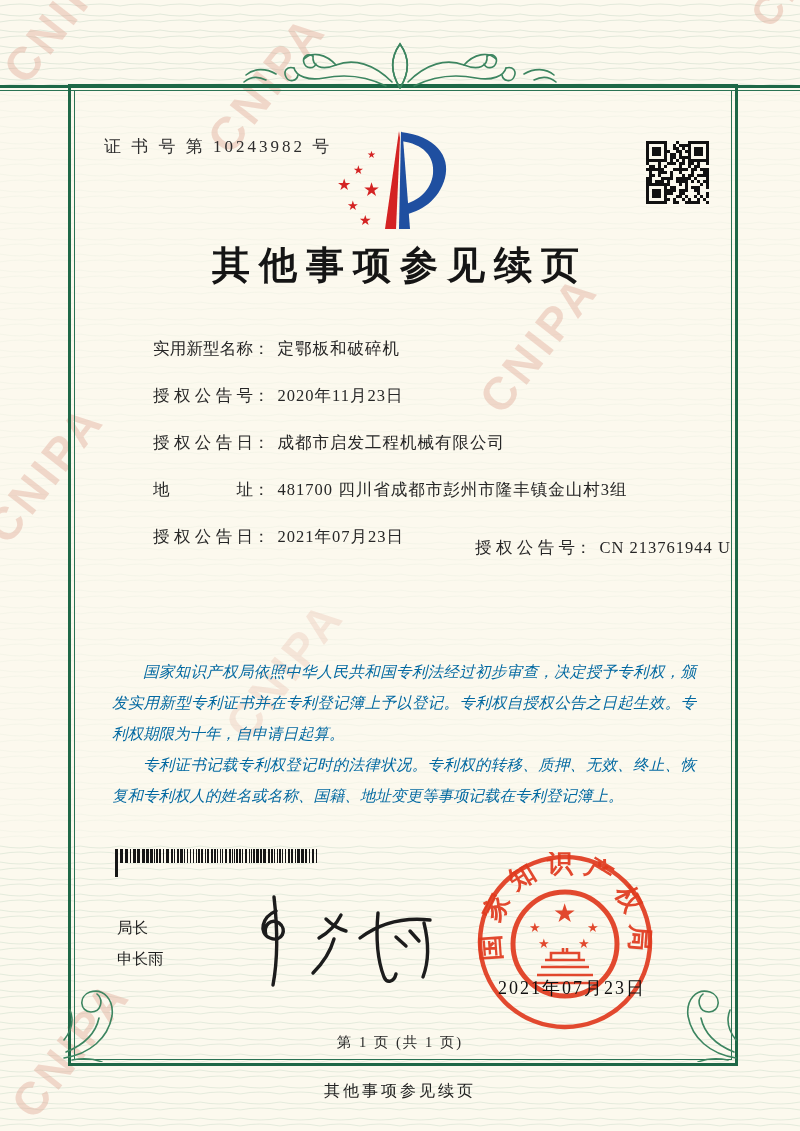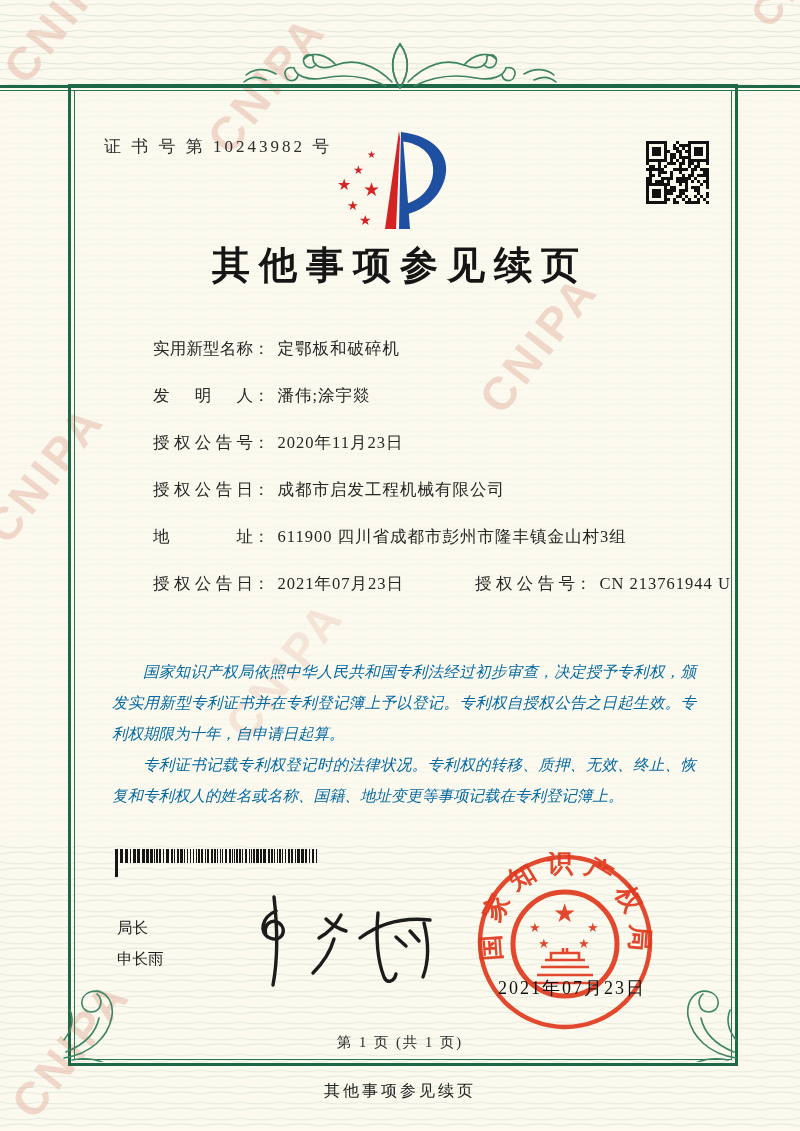--- a/index.html
+++ b/index.html
@@ -20,21 +20,21 @@
   .cert-no{position:absolute;left:104px;top:135px;font-size:17px;letter-spacing:3px;color:#2d2d2d;}
   .title{position:absolute;left:0;top:240px;width:800px;text-align:center;
       font-size:38px;font-weight:700;letter-spacing:9px;color:#151515;}
   
   .fields{position:absolute;left:113px;top:338px;width:600px;margin-left:40px;}
   .frow{height:47px;font-size:16.5px;color:#262626;white-space:nowrap;}
   .lbl{display:inline-block;width:100px;text-align:justify;text-align-last:justify;vertical-align:top;}
   .colon{display:inline-block;margin-right:8px;}
   .val{letter-spacing:1px;}
   .grant{position:relative;}
-  .grant .pair2{position:absolute;left:322px;top:0;}
+  .grant .pair2{position:absolute;left:322px;top:11px;}
   
   .paras{position:absolute;left:112px;top:656px;width:584px;
       font-style:italic;font-size:15.5px;line-height:31px;color:#0369a1;text-align:justify;}
   .paras p{margin:0;text-indent:2em;}
   
   .barcode{position:absolute;left:115px;top:849px;width:206px;height:14px;font-size:0;}
   .barcode i{display:inline-block;height:100%;background:#161616;}
   
   .sig-title{position:absolute;left:117px;top:918px;font-size:15.5px;font-family:"Liberation Sans","DejaVu Sans",sans-serif;color:#1d1d1d;}
   .sig-name{position:absolute;left:117px;top:949px;font-size:15.5px;font-family:"Liberation Sans","DejaVu Sans",sans-serif;color:#1d1d1d;}
@@ -710,30 +710,27 @@
     <div class="on"></div>
   </div>
 
 <div class="title">其他事项参见续页</div>
 
 <div class="fields">
   <div class="frow">
     <span class="lbl">实用新型名称</span><span class="colon">：</span><span class="val">定鄂板和破碎机</span>
   </div>
   <div class="frow">
-    <span class="lbl">发明人</span><span class="colon">：</span><span class="val">潘伟;涂宇燚</span>
-  </div>
-  <div class="frow">
     <span class="lbl">授权公告号</span><span class="colon">：</span><span class="val">2020年11月23日</span>
   </div>
   <div class="frow">
     <span class="lbl">授权公告日</span><span class="colon">：</span><span class="val">成都市启发工程机械有限公司</span>
   </div>
   <div class="frow">
-    <span class="lbl">地址</span><span class="colon">：</span><span class="val">611900 四川省成都市彭州市隆丰镇金山村3组</span>
+    <span class="lbl">地址</span><span class="colon">：</span><span class="val">481700 四川省成都市彭州市隆丰镇金山村3组</span>
   </div>
   <div class="frow grant">
     <span>
       <span class="lbl">授权公告日</span><span class="colon">：</span><span class="val">2021年07月23日</span>
     </span>
     <span class="pair2">
       <span class="lbl">授权公告号</span><span class="colon">：</span><span class="val">CN 213761944 U</span>
     </span>
   </div>
 </div>

